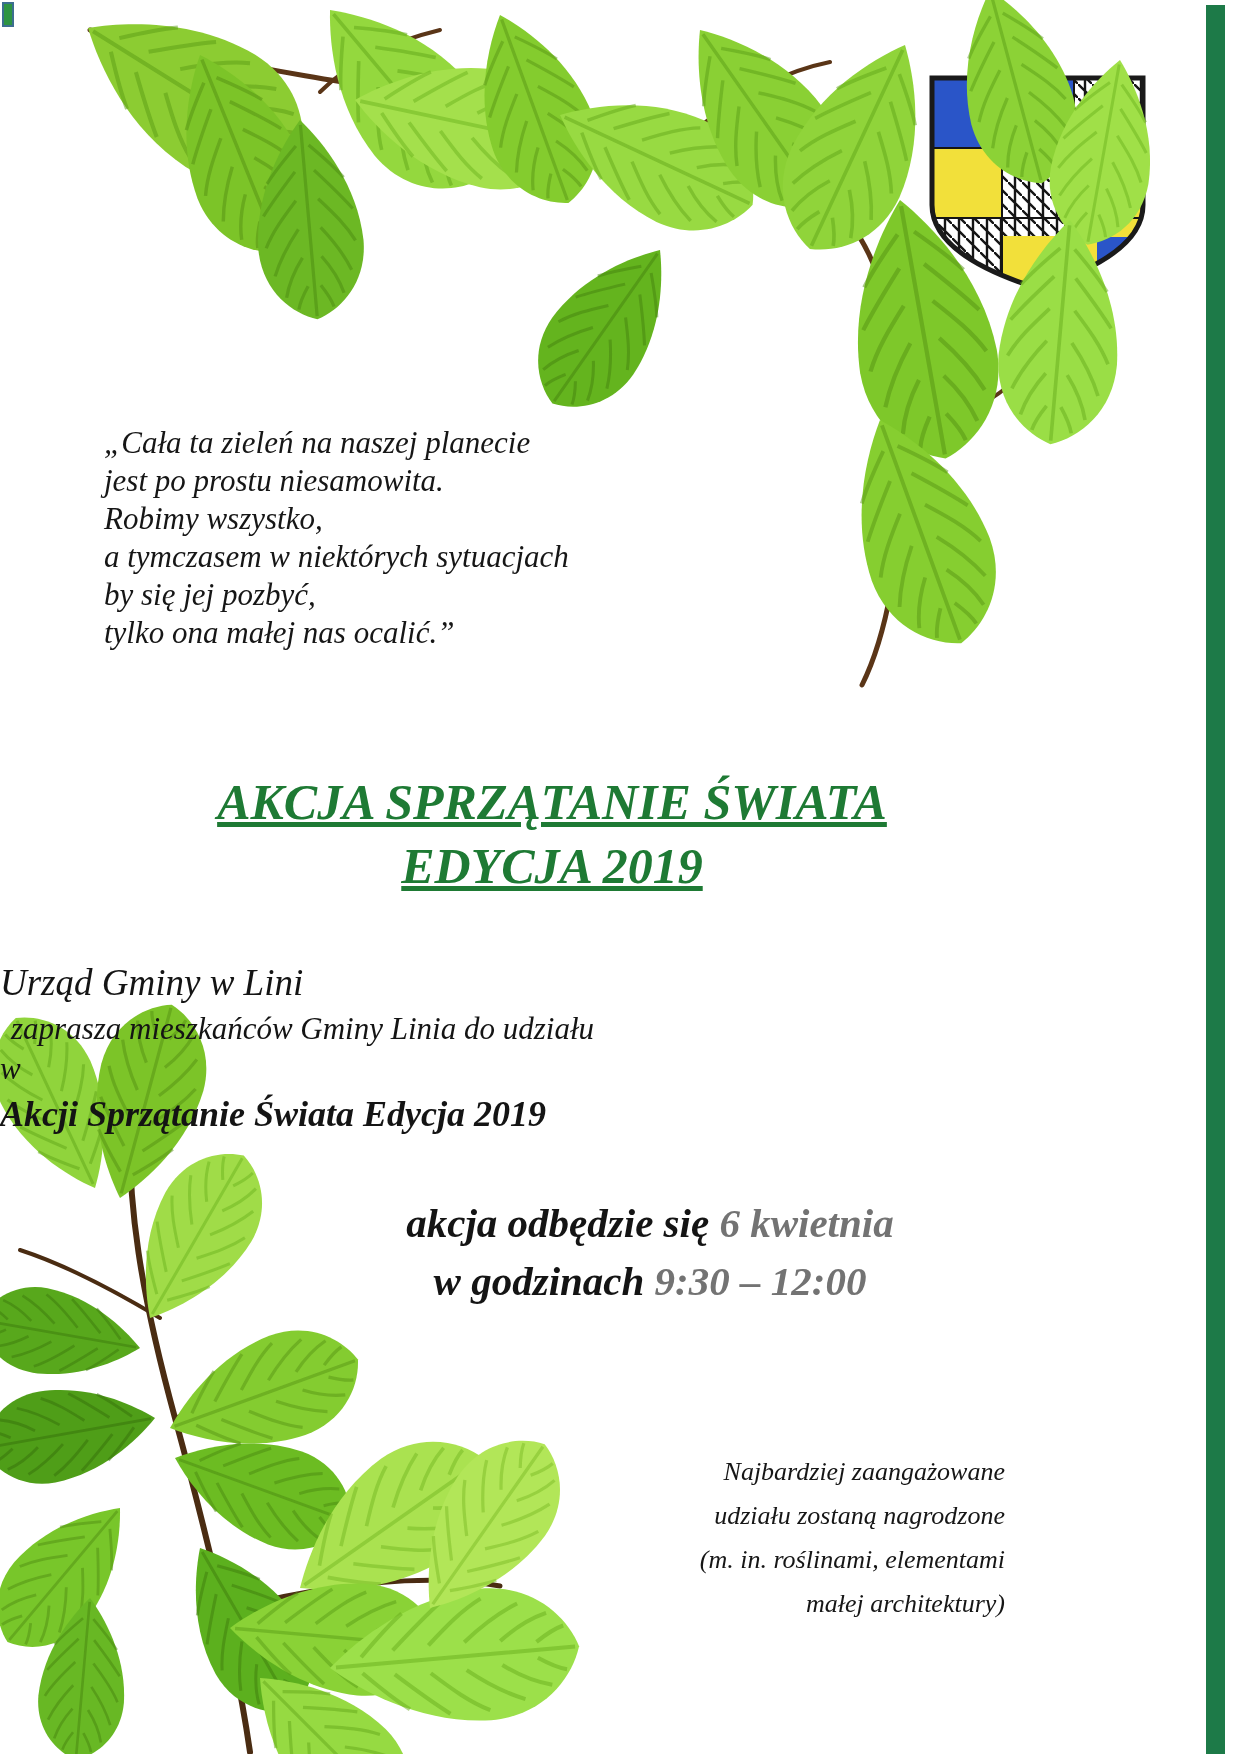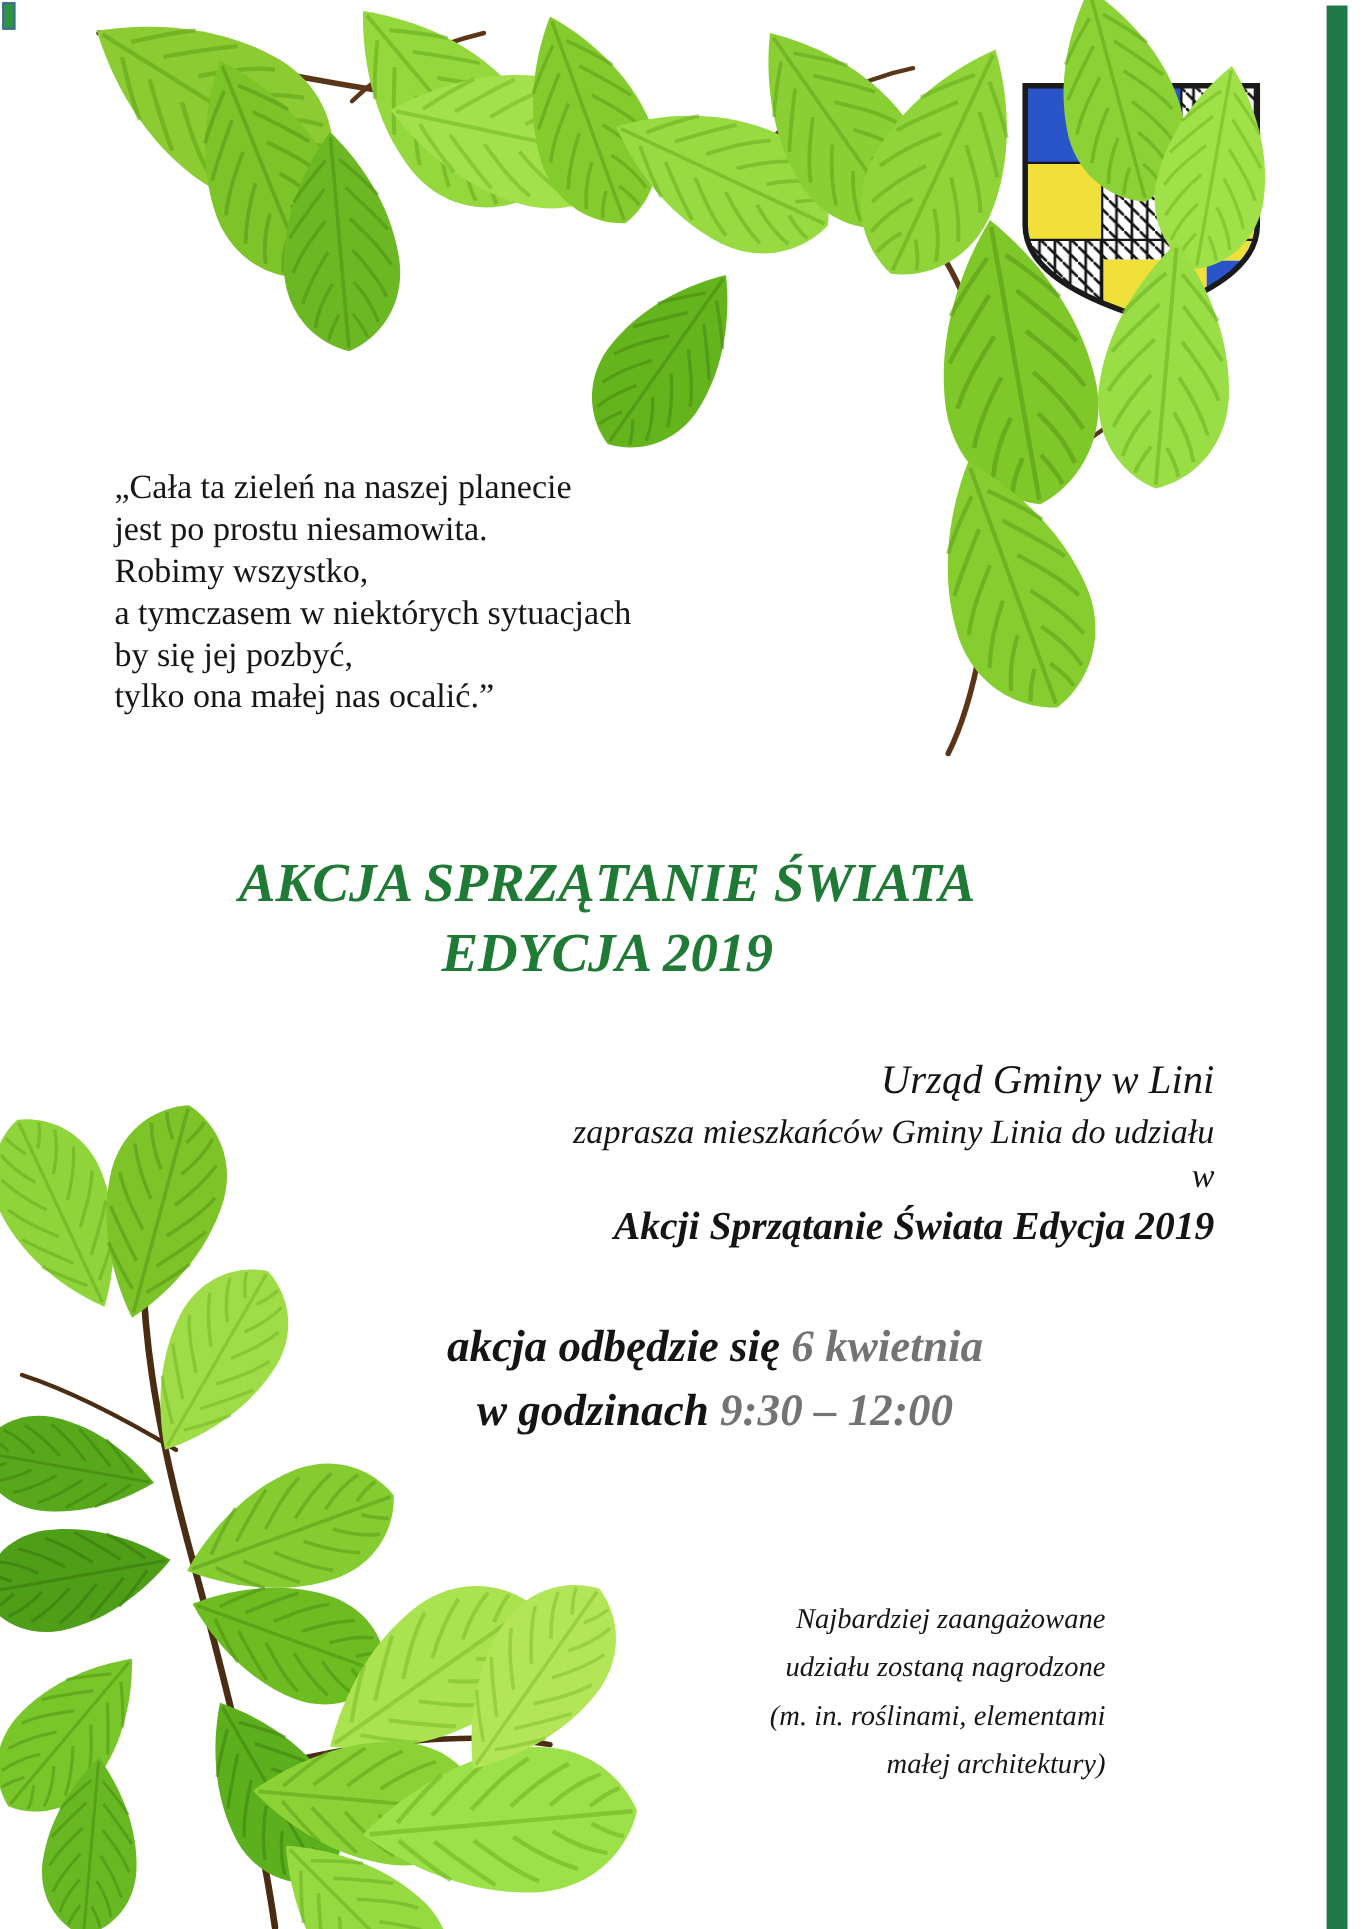--- a/index.html
+++ b/index.html
@@ -16,29 +16,29 @@
     background:#2e9442;border:2px solid #3c6e8f;box-sizing:border-box;
   }
   .side-bar{
     position:absolute;left:1206px;top:5px;width:19px;bottom:0;
     background:#1d7a48;
   }
   .leaves-top{position:absolute;left:0;top:0;}
   .leaves-bottom{position:absolute;left:0;top:988px;}
   .quote{
     position:absolute;left:104px;top:424px;width:560px;
-    font-size:31px;line-height:38px;color:#161616;
+    font-style:italic;font-size:31px;line-height:38px;color:#161616;
   }
   .title{
     position:absolute;left:0;top:770px;width:1104px;text-align:center;
     font-style:italic;font-weight:bold;font-size:50px;line-height:64px;
-    color:#1e7a34;letter-spacing:0;
+    color:#1e7a34;letter-spacing:0;text-decoration:underline;
   }
   .invitation{
-    position:absolute;left:0;top:958px;width:1104px;text-align:right;
+    position:absolute;left:0;top:958px;width:1104px;text-align:left;
     font-style:italic;
   }
   .invitation .organizer{font-size:37px;line-height:50px;}
   .invitation .invite{font-size:31px;line-height:42px;margin-left:11px;}
   .invitation .prep{font-size:31px;line-height:38px;}
   .invitation .event{font-weight:bold;font-size:36px;line-height:52px;}
   .schedule{
     position:absolute;left:60px;top:1194px;width:1180px;text-align:center;
     font-style:italic;font-weight:bold;font-size:41px;line-height:58px;
     color:#141414;

